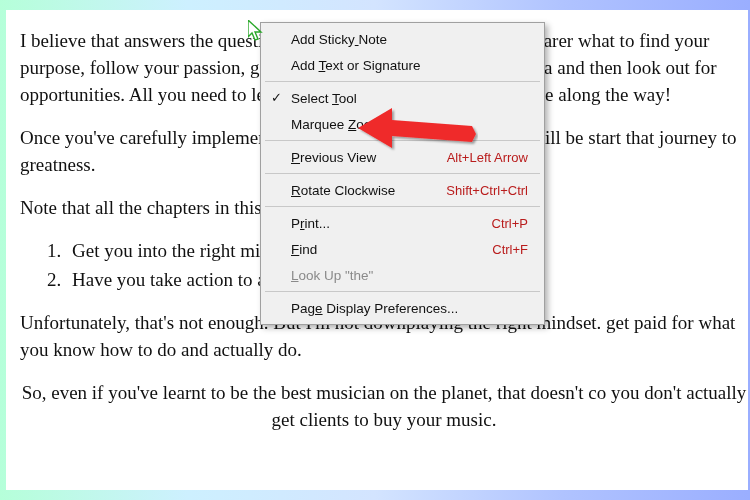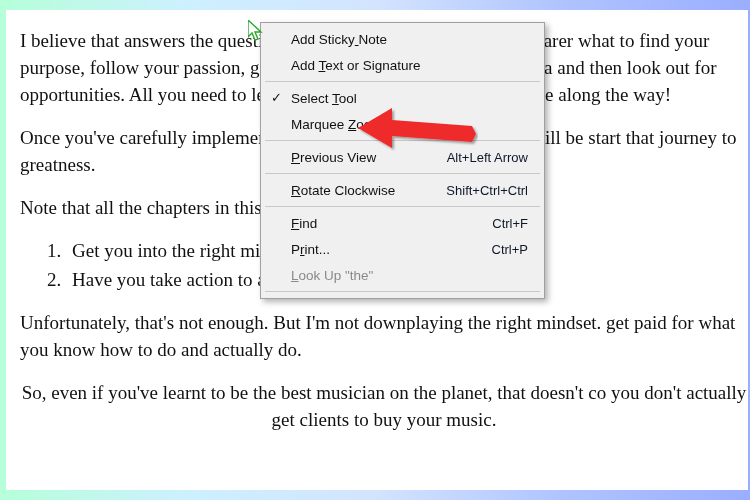--- a/index.html
+++ b/index.html
@@ -42,21 +42,21 @@
   }
   .menu-item {
     display: flex;
     align-items: center;
     height: 26px;
     padding: 0 14px 0 28px;
     position: relative;
     cursor: default;
   }
   .menu-item .label { flex: 1; }
-  .menu-item .shortcut { color: #0f172a; font-size: 13px; }
+  .menu-item .shortcut { color: #b91c1c; font-size: 13px; }
   .menu-item.disabled { color: #8a8a8a; }
   .menu-item .check {
     position: absolute;
     left: 8px;
     top: 5px;
     font-size: 13px;
   }
   .menu-item .underline { text-decoration: underline; }
   .menu-sep {
     height: 1px;
@@ -117,31 +117,34 @@
       <span class="label"><span class="underline">P</span>revious View</span>
       <span class="shortcut">Alt+Left Arrow</span>
     </div>
     <div class="menu-sep"></div>
     <div class="menu-item">
       <span class="label"><span class="underline">R</span>otate Clockwise</span>
       <span class="shortcut">Shift+Ctrl+Ctrl</span>
     </div>
     <div class="menu-sep"></div>
     <div class="menu-item">
+      <span class="label">P<span class="underline">r</span>int...</span>
+      <span class="shortcut">Ctrl+P</span>
+    </div>
+    <div class="menu-item">
       <span class="label"><span class="underline">F</span>ind</span>
       <span class="shortcut">Ctrl+F</span>
-    </div>
-    <div class="menu-item">
-      <span class="label">P<span class="underline">r</span>int...</span>
-      <span class="shortcut">Ctrl+P</span>
     </div>
     <div class="menu-item disabled">
       <span class="label"><span class="underline">L</span>ook Up "the"</span>
     </div>
     <div class="menu-sep"></div>
+    <div class="menu-item">
+      <span class="label">Pag<span class="underline">e</span> Display Preferences...</span>
+    </div>
   </div>
 
 <svg class="cursor" viewBox="0 0 18 24">
   <polygon points="0,0 0,17 4,13 7,20 10,19 7,12 13,12" fill="#ffffff" stroke="#2aa82a" stroke-width="1.4"></polygon>
 </svg>
 
 <svg class="arrow" viewBox="0 0 120 60">
   <defs>
     <filter id="ds" x="-20%" y="-20%" width="140%" height="140%">
       <feDropShadow dx="2" dy="2" stdDeviation="1" flood-color="rgba(0,0,0,0.35)"></feDropShadow>

